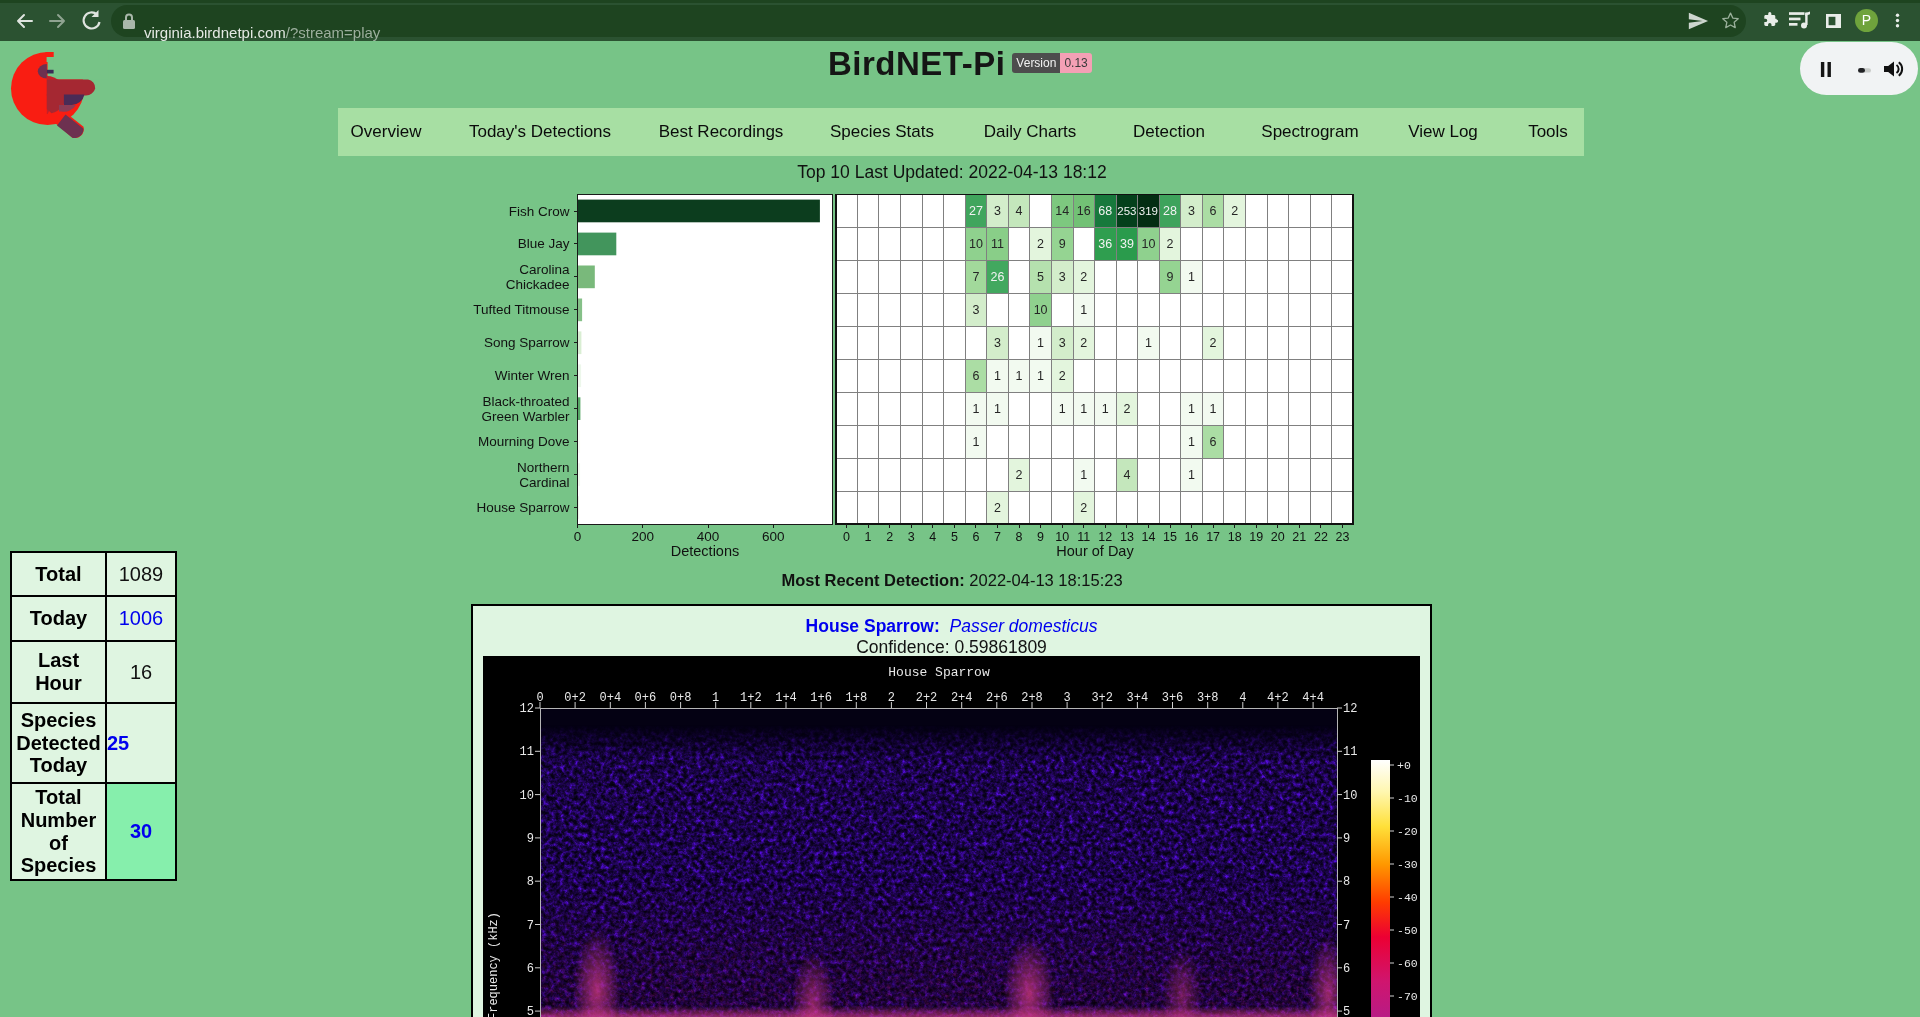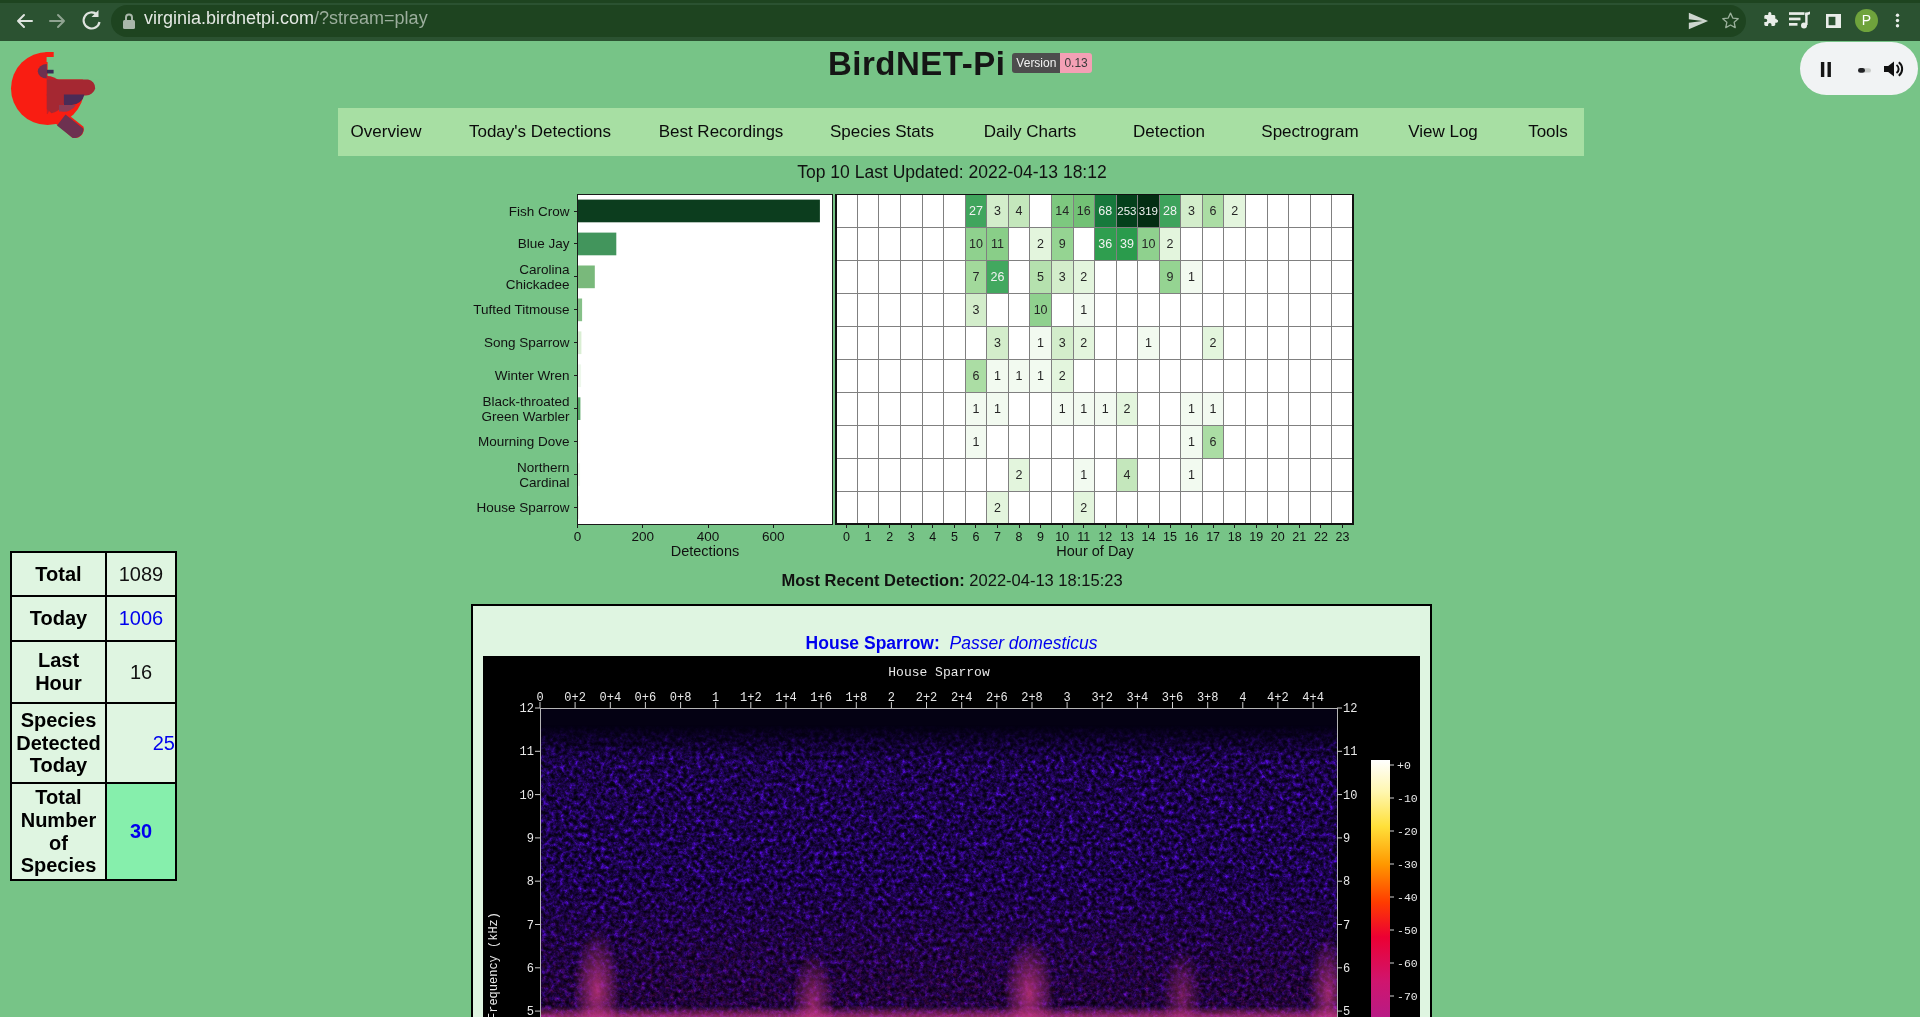--- a/index.html
+++ b/index.html
@@ -10,21 +10,21 @@
 <path d="M8 13 H22 M8 13 L14 7 M8 13 L14 19" stroke="#dfe4df" stroke-width="2" fill="none" stroke-linecap="round" stroke-linejoin="round"></path>
 <path d="M40 13 H54 M54 13 L48 7 M54 13 L48 19" stroke="#8fa391" stroke-width="2" fill="none" stroke-linecap="round" stroke-linejoin="round"></path>
 <path d="M87 6.5 A8 8 0 1 0 89.5 14" stroke="#dfe4df" stroke-width="2.2" fill="none"></path>
 <path d="M88.5 2 L88.5 9 L81.5 9 Z" fill="#dfe4df"></path>
 </svg>
 <div class="abs" style="left:111px;top:5px;width:1635px;height:32px;background:#1e4420;border-radius:16px"></div>
 <svg class="abs" style="left:122px;top:12px" width="14" height="18" viewBox="0 0 14 18">
 <rect x="1" y="8" width="12" height="9" rx="1.5" fill="#a9b7aa"></rect>
       <path d="M4 8 V5.5 A3 3 0 0 1 10 5.5 V8" stroke="#a9b7aa" stroke-width="2" fill="none"></path>
 </svg>
-<div class="abs" style="left:144px;top:8px;font-size:18px;color:#e4e9e4">virginia.birdnetpi.com<span style="color:#9cae9d">/?stream=play</span></div>
+<div class="abs" style="left:144px;top:24px;font-size:15px;color:#e4e9e4">virginia.birdnetpi.com<span style="color:#9cae9d">/?stream=play</span></div>
 <svg class="abs" style="left:1687px;top:10px" width="22" height="22" viewBox="0 0 24 24">
       <path d="M2.01 21 23 12 2.01 3 2 10l15 2-15 2z" fill="#cdd6ce"></path>
     </svg>
 <svg class="abs" style="left:1720px;top:10px" width="21" height="21" viewBox="0 0 24 24">
       <path d="M12 3.6 L14.6 9.2 L20.8 9.9 L16.2 14.1 L17.4 20.2 L12 17.2 L6.6 20.2 L7.8 14.1 L3.2 9.9 L9.4 9.2 Z" fill="none" stroke="#9ab09b" stroke-width="1.5" stroke-linejoin="round"></path>
     </svg>
 <svg class="abs" style="left:1762px;top:11px" width="17" height="17" viewBox="0 0 24 24">
       <path d="M20.5 11h-1.75V7.5c0-1.1-.9-2-2-2h-3.5V3.75a2.25 2.25 0 0 0-4.5 0V5.5h-3.5c-1.1 0-2 .9-2 2v3.33h1.75a2.42 2.42 0 0 1 0 4.84H3.25v3.33c0 1.1.9 2 2 2h3.33v-1.75a2.42 2.42 0 0 1 4.84 0v1.75h3.33c1.1 0 2-.9 2-2V16.5h1.75a2.25 2.25 0 0 0 0-4.5z" fill="#e9ede9"></path>
     </svg>
 <svg class="abs" style="left:1789px;top:11px" width="21" height="18" viewBox="0 0 21 18">
@@ -355,31 +355,31 @@
       <tr style="height:45px">
         <td style="width:95px;border:2px solid #000;background:#dff5e1;text-align:center;font-weight:bold;font-size:20px;line-height:1.14">Today</td>
         <td style="width:70px;border:2px solid #000;background:#dff5e1;text-align:center;font-size:20px;color:#0000ee;font-weight:normal">1006</td>
       </tr>
       <tr style="height:62px">
         <td style="width:95px;border:2px solid #000;background:#dff5e1;text-align:center;font-weight:bold;font-size:20px;line-height:1.14">Last<br>Hour</td>
         <td style="width:70px;border:2px solid #000;background:#dff5e1;text-align:center;font-size:20px;color:#111">16</td>
       </tr>
       <tr style="height:80px">
         <td style="width:95px;border:2px solid #000;background:#dff5e1;text-align:center;font-weight:bold;font-size:20px;line-height:1.14">Species<br>Detected<br>Today</td>
-        <td style="width:70px;border:2px solid #000;background:#dff5e1;text-align:right;font-size:20px;color:#0000ee;font-weight:normal">25</td>
+        <td style="width:70px;border:2px solid #000;background:#dff5e1;text-align:left;font-size:20px;color:#0000ee;font-weight:bold">25</td>
       </tr>
       <tr style="height:97px">
         <td style="width:95px;border:2px solid #000;background:#dff5e1;text-align:center;font-weight:bold;font-size:20px;line-height:1.14">Total<br>Number<br>of<br>Species</td>
         <td style="width:70px;border:2px solid #000;background:#86efac;text-align:center;font-size:20px;color:#0000ee;font-weight:bold">30</td>
       </tr>
     </tbody>
   </table>
 <div class="abs" style="left:0;top:571px;width:1904px;text-align:center;font-size:16.5px;color:#111"><b>Most Recent Detection:</b> 2022-04-13 18:15:23</div>
 <div class="abs" style="left:471px;top:604px;width:961px;height:420px;background:#dff5e1;border:2px solid #000">
-<div style="text-align:center;margin-top:27px;font-size:17.5px;color:#0000ee"><b>House Sparrow:</b>&nbsp; <i>Passer domesticus</i></div>
+<div style="text-align:center;margin-top:10px;font-size:17.5px;color:#0000ee"><b>House Sparrow:</b>&nbsp; <i>Passer domesticus</i></div>
 <div style="text-align:center;font-size:17.5px;color:#111">Confidence: 0.59861809</div>
 </div>
 <svg style="position:absolute;left:483px;top:656px" width="937" height="420" viewBox="0 0 937 420" font-family="Liberation Mono, monospace">
     <rect x="0" y="0" width="937" height="420" fill="#000"></rect>
     <defs>
 <filter id="nz" x="0" y="0" width="100%" height="100%" color-interpolation-filters="sRGB">
  <feTurbulence type="fractalNoise" baseFrequency="0.22" numOctaves="3" seed="7" result="t"></feTurbulence>
  <feComponentTransfer in="t" result="tc">
           <feFuncR type="gamma" amplitude="1.6" exponent="2.4" offset="0"></feFuncR>
         </feComponentTransfer>

